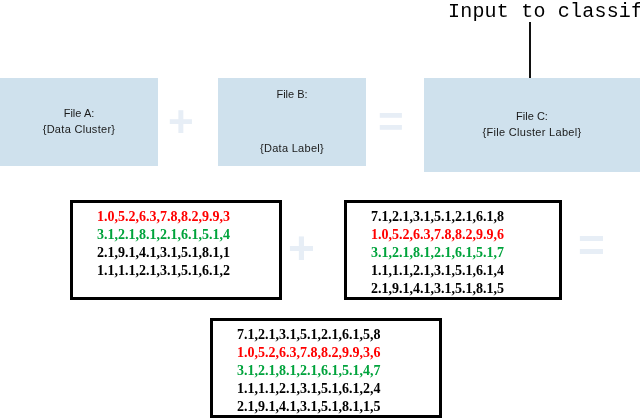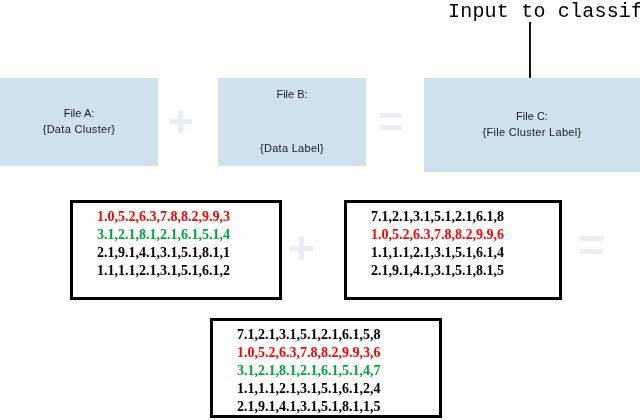--- a/index.html
+++ b/index.html
@@ -124,20 +124,21 @@
   <div class="row-green">3.1,2.1,8.1,2.1,6.1,5.1,4</div>
   <div class="row-black">2.1,9.1,4.1,3.1,5.1,8.1,1</div>
   <div class="row-black">1.1,1.1,2.1,3.1,5.1,6.1,2</div>
 </div>
 
 <div class="op" id="op-plus-mid">+</div>
 
 <div class="databox" id="databox-b">
   <div class="row-black">7.1,2.1,3.1,5.1,2.1,6.1,8</div>
   <div class="row-red">1.0,5.2,6.3,7.8,8.2,9.9,6</div>
+  <div class="row-green">3.1,2.1,8.1,2.1,6.1,5.1,7</div>
   <div class="row-black">1.1,1.1,2.1,3.1,5.1,6.1,4</div>
   <div class="row-black">2.1,9.1,4.1,3.1,5.1,8.1,5</div>
 </div>
 
 <div class="op" id="op-eq-mid">=</div>
 
 <div class="databox" id="databox-c">
   <div class="row-black">7.1,2.1,3.1,5.1,2.1,6.1,5,8</div>
   <div class="row-red">1.0,5.2,6.3,7.8,8.2,9.9,3,6</div>
   <div class="row-green">3.1,2.1,8.1,2.1,6.1,5.1,4,7</div>

